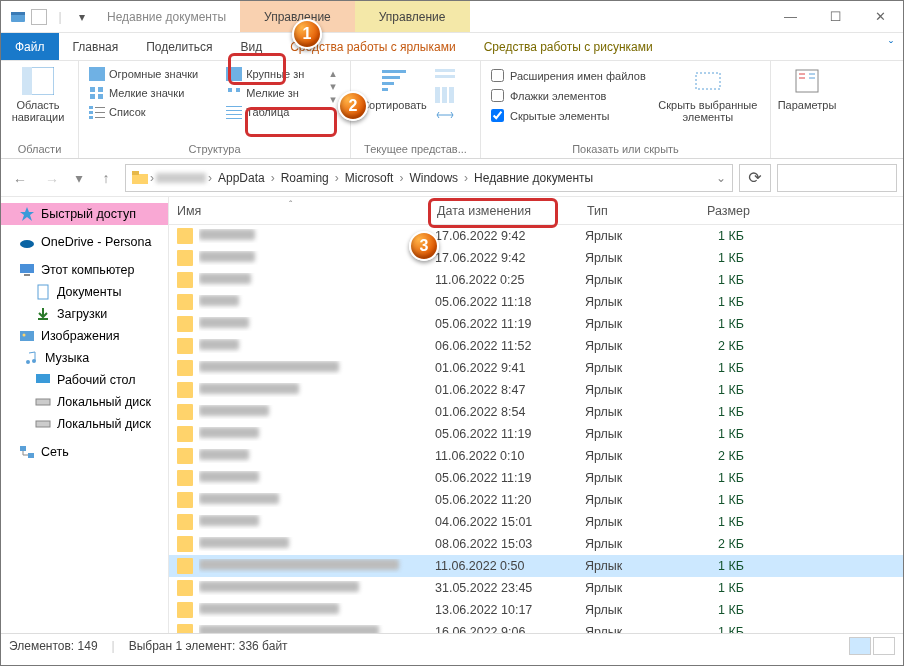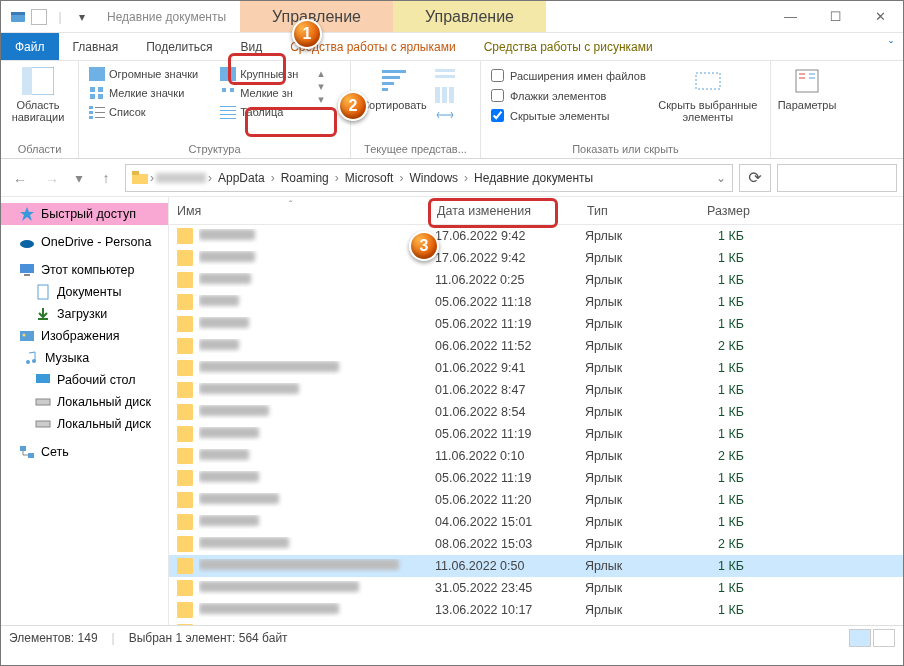--- a/index.html
+++ b/index.html
@@ -2,21 +2,21 @@
 <html><head>
 <meta charset="utf-8">
 <style>
 *{box-sizing:border-box;margin:0;padding:0;font-family:"Segoe UI",Tahoma,sans-serif;-webkit-font-smoothing:antialiased}
 body{background:#fff;width:904px;height:666px;overflow:hidden;border:1px solid #777;position:relative}
 .titlebar{height:32px;display:flex;align-items:center;background:#fff;border-bottom:1px solid #e5e5e5;font-size:12px}
 .qat{display:flex;align-items:center;gap:4px;padding:0 8px}
 .qat .ic{width:18px;height:18px;display:flex;align-items:center;justify-content:center;color:#555}
 .title{flex:0 0 auto;color:#888;padding:0 8px}
 .ctx-tabs{display:flex;height:100%;margin-left:6px}
-.ctx-tab{padding:0 32px;display:flex;align-items:center;font-size:16px;color:#444}
+.ctx-tab{padding:0 24px;display:flex;align-items:center;font-size:12px;color:#444}
 .ctx-tab.orange{background:#f9d1b0}
 .ctx-tab.yellow{background:#f4e8a8}
 .winbtns{margin-left:auto;display:flex}
 .winbtns div{width:45px;height:30px;display:flex;align-items:center;justify-content:center;color:#666;font-size:13px}
 .tabs{height:28px;display:flex;align-items:stretch;font-size:12px;background:#fff;border-bottom:1px solid #e5e5e5}
 .tab{padding:0 14px;display:flex;align-items:center;color:#444}
 .tab.file{background:#1979ca;color:#fff}
 .tab.ctx-o{color:#c55a11}
 .tab.ctx-y{color:#7a6a00}
 .ribbon{height:98px;display:flex;background:#fff;border-bottom:1px solid #d8d8d8;font-size:11px;color:#444}
@@ -47,21 +47,21 @@
 .hdr .col{padding:0 8px}
 .files{overflow:auto;height:418px}
 .frow{display:flex;align-items:center;height:22px;padding-left:8px}
 .frow.sel{background:#cce8ff}
 .frow .fic{width:16px;height:16px;margin-right:6px;flex-shrink:0;background:#ffd36b;border-radius:1px}
 .frow .nm{flex:0 0 236px;overflow:hidden}
 .frow .blur{display:inline-block;height:11px;background:#bcbcbc;filter:blur(2px);border-radius:2px}
 .frow .dt{flex:0 0 150px;color:#444}
 .frow .tp{flex:0 0 120px;color:#444}
 .frow .sz{flex:0 0 70px;text-align:center;color:#14532d;padding-right:18px}
-.status{position:absolute;bottom:16px;left:0;right:0;height:24px;border-top:1px solid #ddd;display:flex;align-items:center;font-size:12px;color:#444;padding:0 8px;background:#fff;gap:14px}
+.status{position:absolute;bottom:8px;left:0;right:0;height:24px;border-top:1px solid #ddd;display:flex;align-items:center;font-size:12px;color:#444;padding:0 8px;background:#fff;gap:14px}
 .status .views{margin-left:auto;display:flex;gap:2px}
 .status .views div{width:22px;height:18px;border:1px solid #ccc}
 .status .views .act{background:#cce8ff}
 .callout{position:absolute;width:30px;height:30px;border-radius:50%;background:radial-gradient(circle at 30% 25%,#ffb347,#e25600 70%);border:2px solid #fff;box-shadow:0 2px 4px rgba(0,0,0,.4),inset 0 -3px 5px rgba(0,0,0,.3);color:#fff;font-weight:bold;font-size:16px;display:flex;align-items:center;justify-content:center;z-index:50}
 .redbox{position:absolute;border:3px solid #d13030;border-radius:6px;z-index:40;pointer-events:none}
 .c-name{flex:0 0 260px}
 .c-date{flex:0 0 150px}
 .c-type{flex:0 0 120px}
 .c-size{flex:0 0 80px}
 svg{display:block}
@@ -116,21 +116,21 @@
               <rect x="0" y="0" width="10" height="28" fill="#cfe4f5"></rect>
             </svg>
           </div>
       <div style="white-space:pre-line;line-height:1.1">Область
 навигации</div>
     </div>
       </div>
     <div class="lbl">Области</div>
   </div>
   <div class="rgroup" style="width:272px">
-    <div class="body" style="gap:14px">
+    <div class="body" style="gap:20px">
       <div class="optlist">
         <div class="row">
             <span class="ic">
               <svg width="16" height="14">
                 <rect width="16" height="14" fill="#6fb1e4"></rect>
               </svg>
             </span>
             <span>Огромные значки</span>
           </div>
         <div class="row">
@@ -556,18 +556,18 @@
       </div>
   </div>
 </div>
 
 <div class="redbox" style="top:197px;left:427px;width:130px;height:30px"></div>
 <div class="callout" style="top:230px;left:408px">3</div>
 
 <div class="status">
   <span>Элементов: 149</span>
   <span style="color:#ccc">|</span>
-  <span>Выбран 1 элемент: 564 байт</span>
+  <span>Выбран 1 элемент: 336 байт</span>
   <div class="views">
     <div class="act"></div>
     <div></div>
   </div>
 </div>
 
 </body></html>

